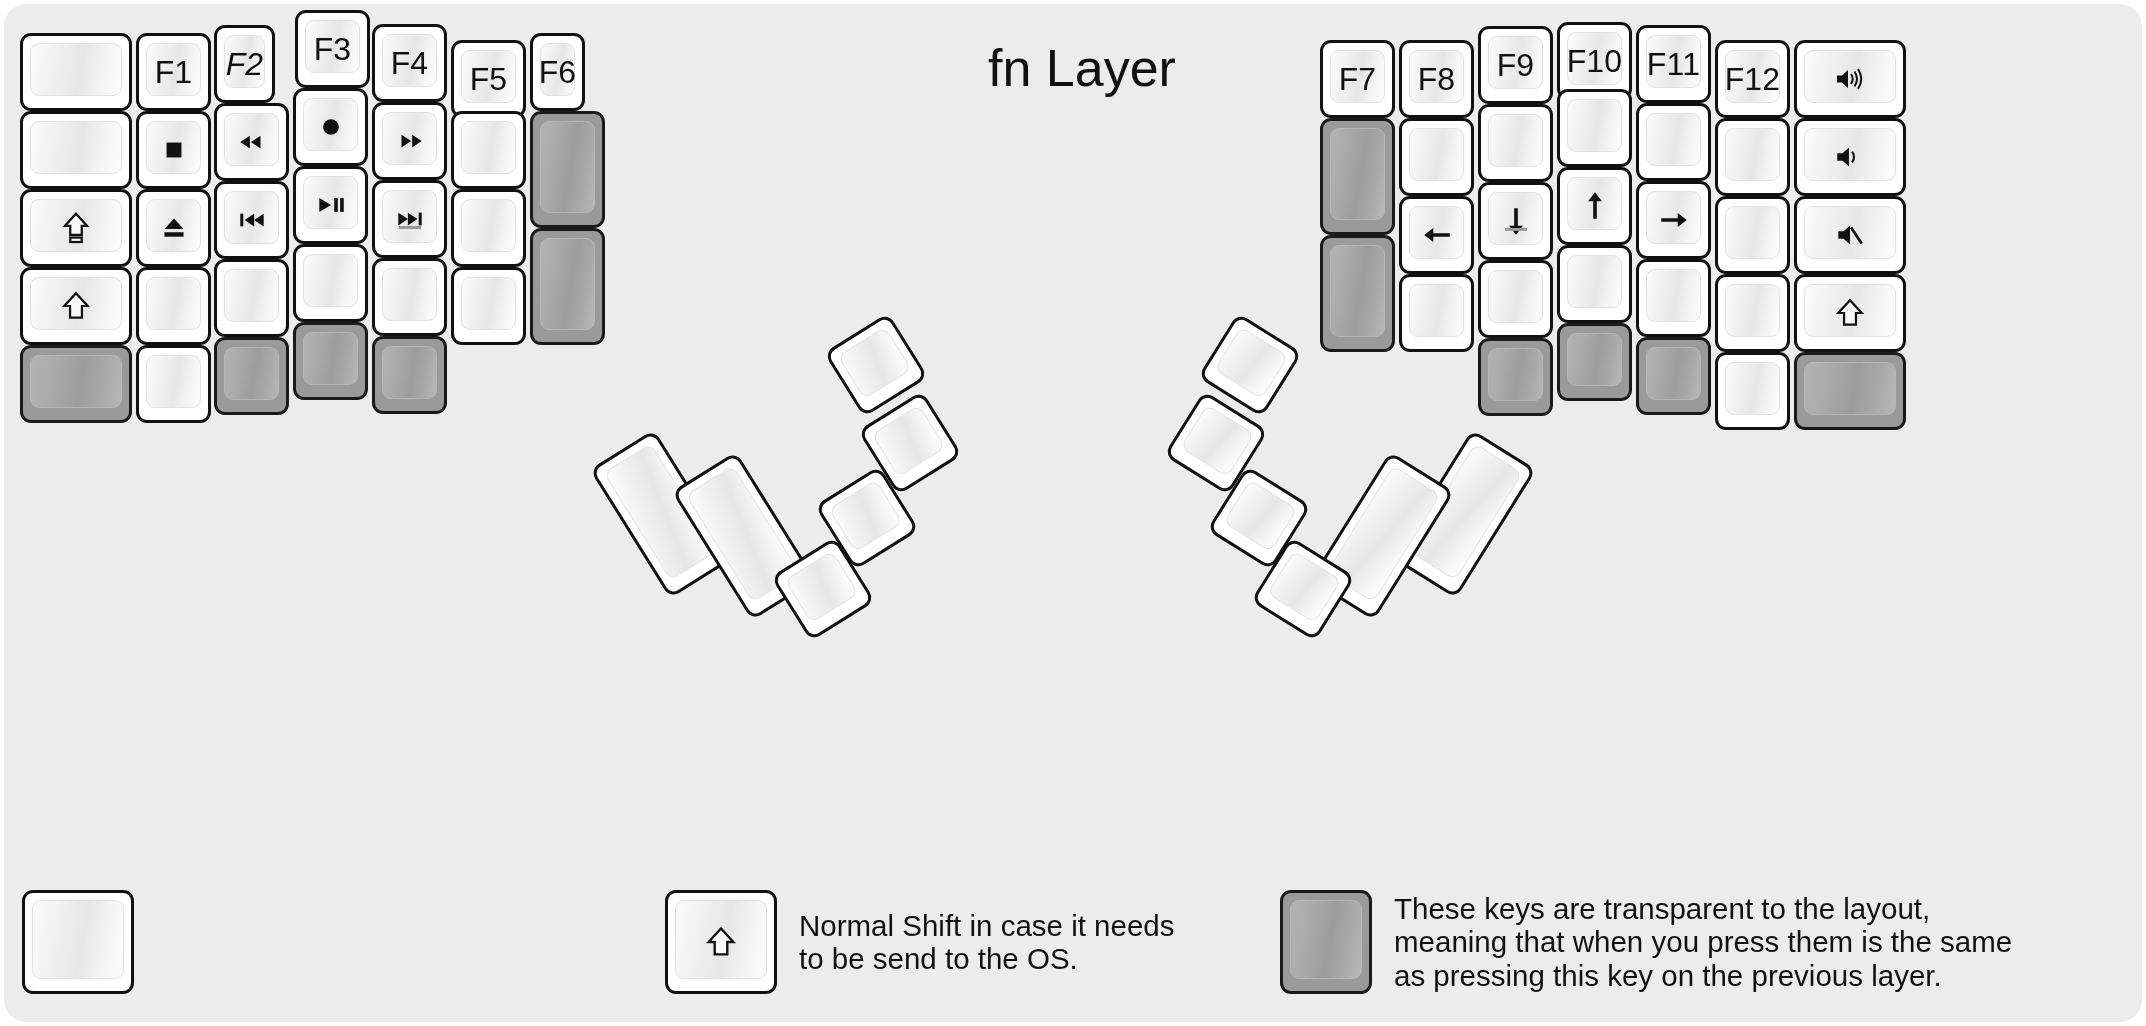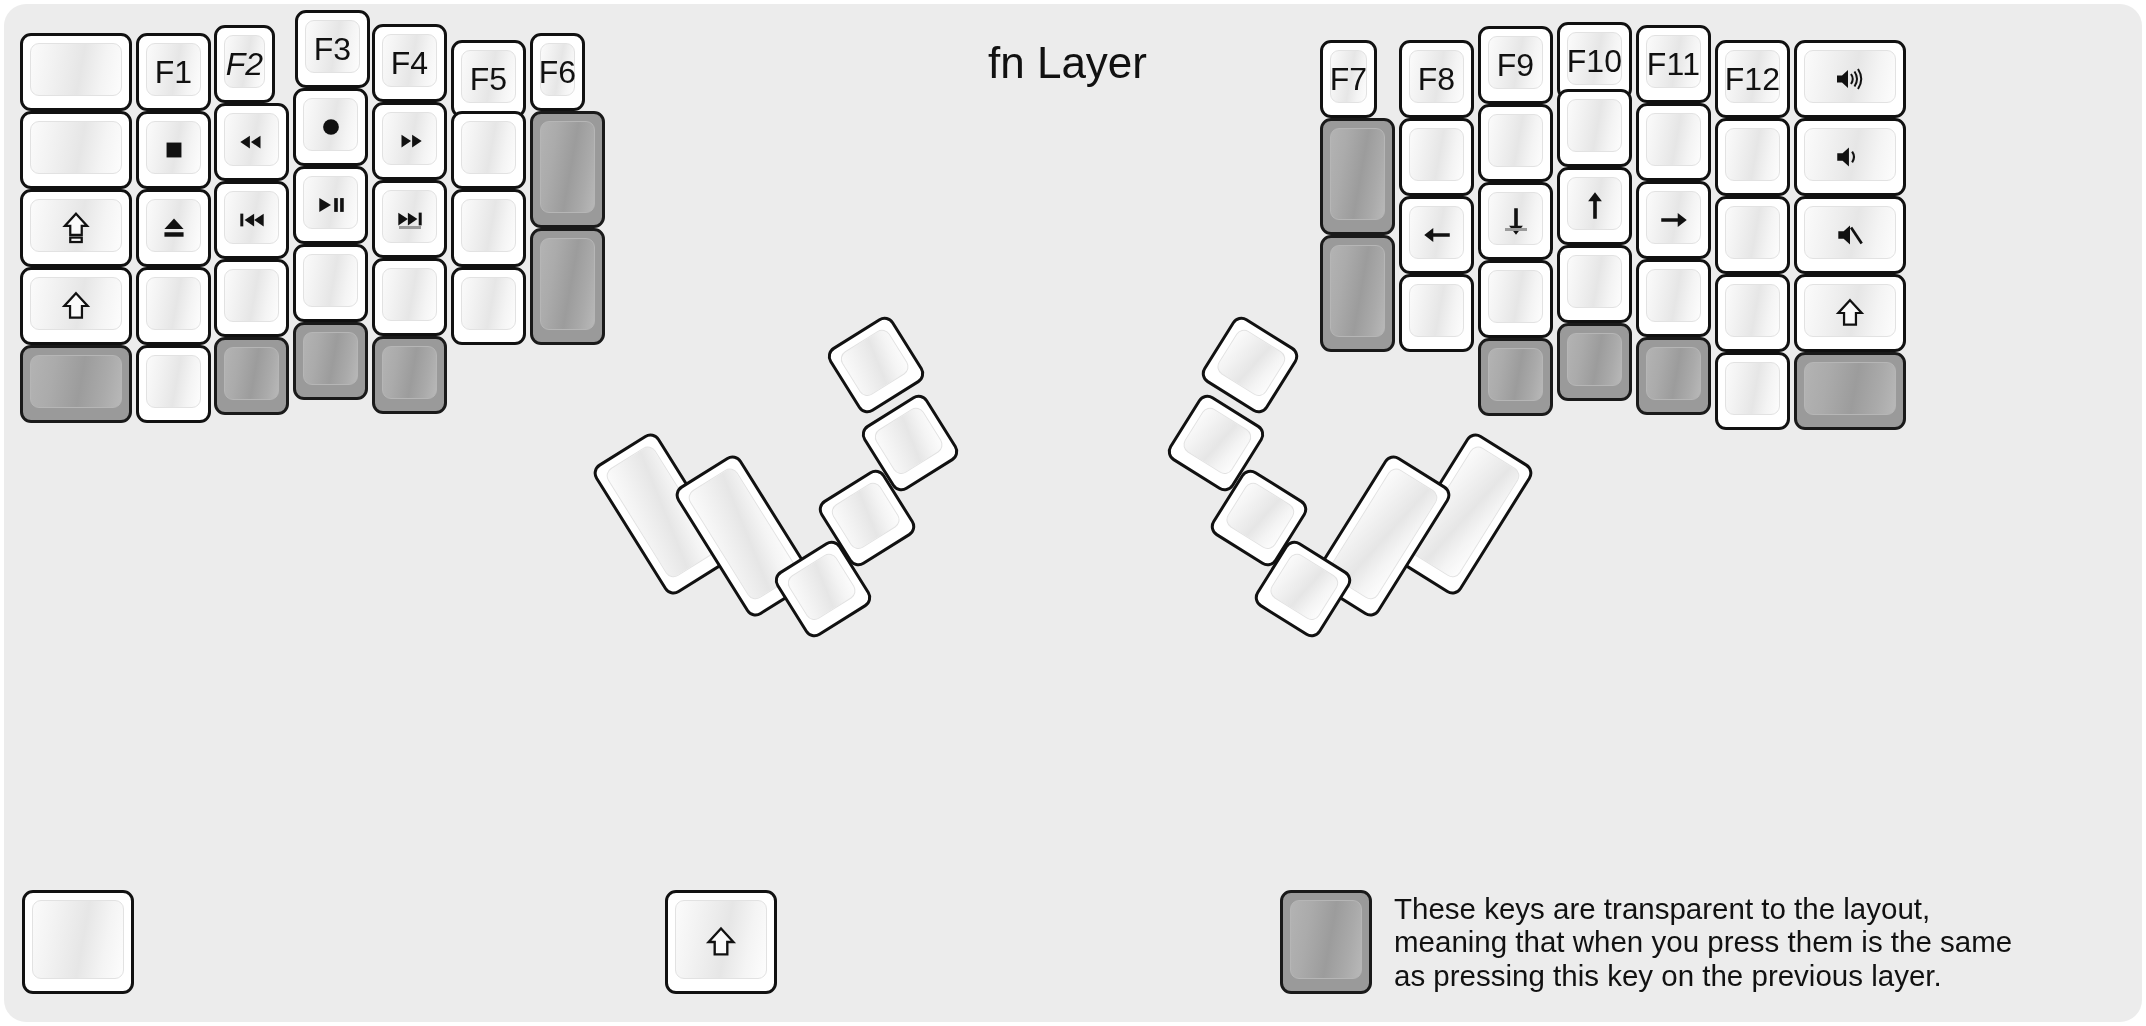--- a/index.html
+++ b/index.html
@@ -34,21 +34,21 @@
     letter-spacing:.2px;
   }
   .glyph{position:relative;z-index:3;line-height:1;color:#111;}
   .glyph svg{display:block;}
   .under{
     position:absolute;z-index:3;width:22px;height:3px;background:#9a9a9a;
     left:50%;margin-left:-11px;bottom:26px;
   }
   
   .title{
-    position:absolute;font-size:44px;color:#111;white-space:nowrap;
+    position:absolute;font-size:52px;color:#111;white-space:nowrap;
     font-family:"Liberation Sans",sans-serif;
   }
   
   .legend-item{position:absolute;display:flex;align-items:center;}
   .legend-key{position:relative;flex:0 0 auto;}
   .legend-text{
     margin-left:22px;font-size:29.5px;line-height:1.12;color:#111;
     white-space:pre-line;font-family:"Liberation Sans",sans-serif;
   }
 </style>
@@ -235,21 +235,21 @@
       </div>
       <div class="key" style="left: 872px; top: 405px; width: 76px; height: 76px; transform: rotate(-32deg);">
         <div class="cap"></div>
       </div>
       <div class="key" style="left: 829px; top: 480px; width: 76px; height: 76px; transform: rotate(-32deg);">
         <div class="cap"></div>
       </div>
       <div class="key" style="left: 785px; top: 551px; width: 76px; height: 76px; transform: rotate(-32deg);">
         <div class="cap"></div>
       </div>
-      <div class="key" style="left: 1320px; top: 40px; width: 57px; height: 78px;">
+      <div class="key" style="left: 1320px; top: 40px; width: 75px; height: 78px;">
         <div class="cap"></div>
         <span class="lbl">F7</span>
       </div>
       <div class="key trans" style="left: 1320px; top: 118px; width: 75px; height: 117px;">
         <div class="cap"></div>
       </div>
       <div class="key trans" style="left: 1320px; top: 235px; width: 75px; height: 117px;">
         <div class="cap"></div>
       </div>
       <div class="key" style="left: 1399px; top: 40px; width: 75px; height: 78px;">
@@ -419,20 +419,22 @@
       </div>
       <div class="legend-item" style="left: 665px; top: 890px;">
         <div class="key legend-key" style="position: relative; width: 112px; height: 104px;">
           <div class="cap"></div>
           <span class="glyph">
             <svg width="36" height="36" viewBox="0 0 32 32" fill="#111">
               <path d="M16 4 L27 16 L21.6 16 L21.6 27 L10.4 27 L10.4 16 L5 16 Z" fill="#fafafa" stroke="#111" stroke-width="2.1" stroke-linejoin="miter"></path>
             </svg>
           </span>
         </div>
+        <div class="legend-text" style="width: 430px;">Normal Shift in case it needs
+to be send to the OS.</div>
       </div>
       <div class="legend-item" style="left: 1280px; top: 890px;">
         <div class="key legend-key trans" style="position: relative; width: 92px; height: 104px;">
           <div class="cap"></div>
         </div>
         <div class="legend-text" style="width: 760px;">These keys are transparent to the layout,
 meaning that when you press them is the same
 as pressing this key on the previous layer.</div>
       </div>
     </div>

